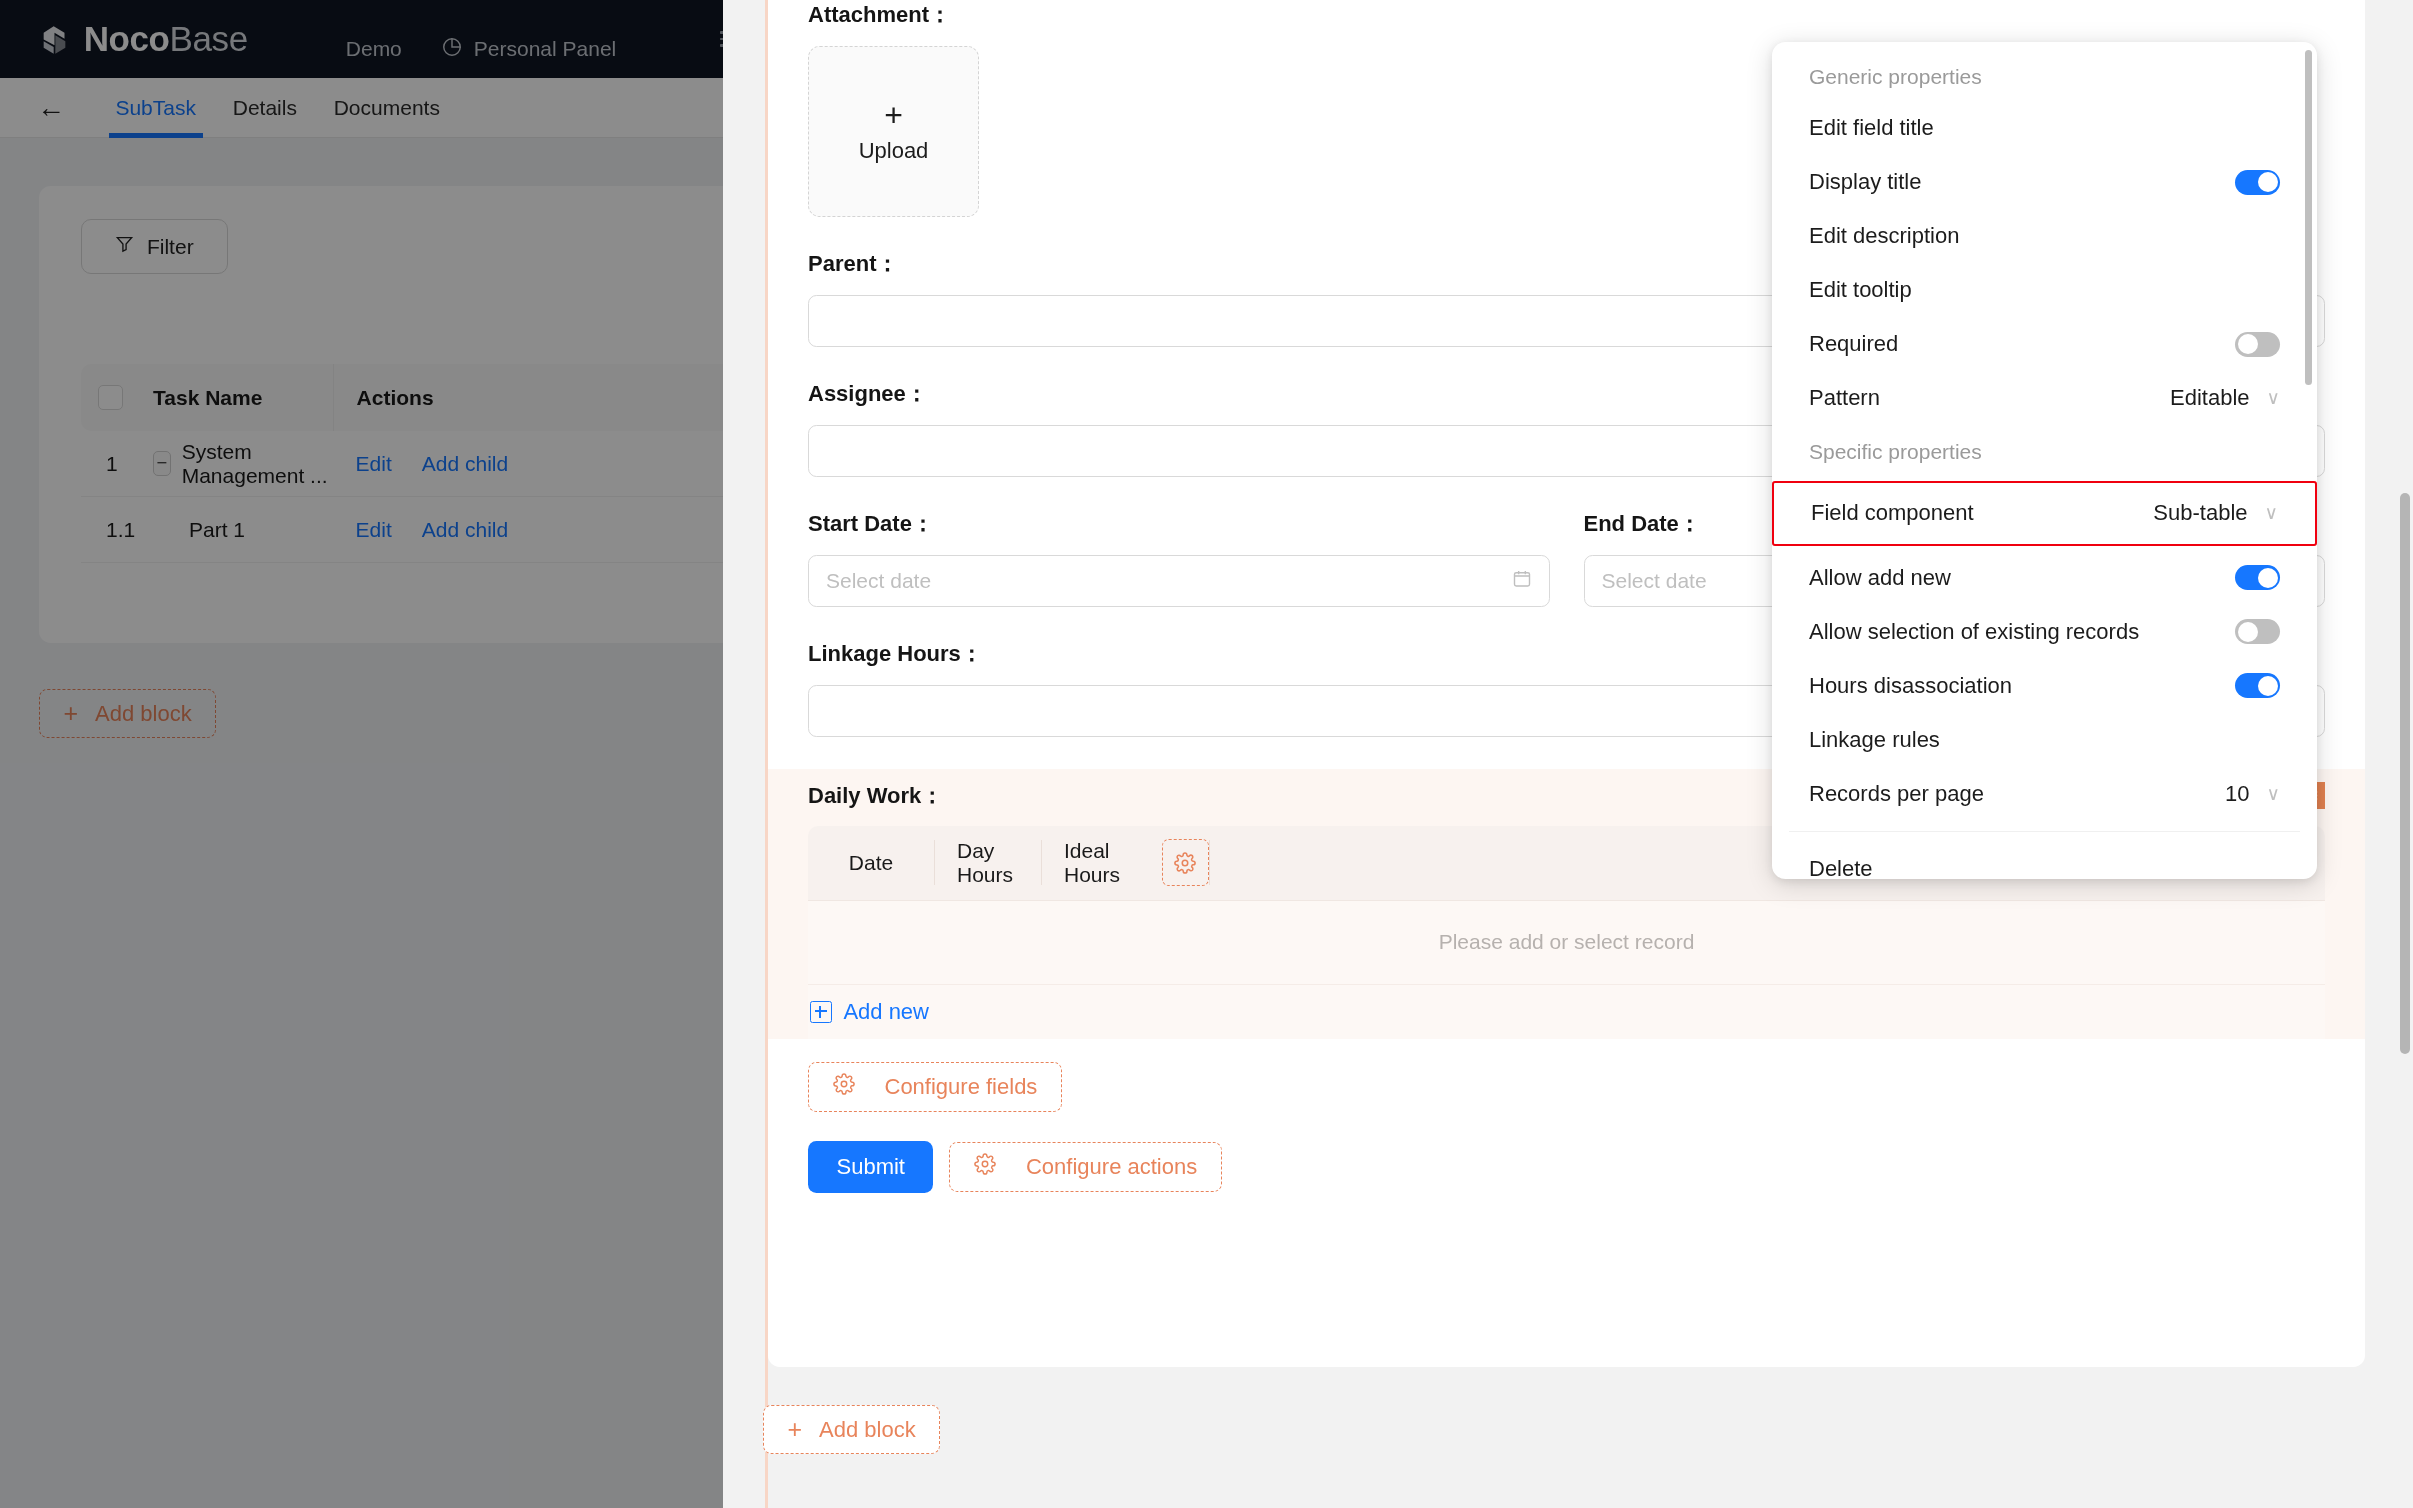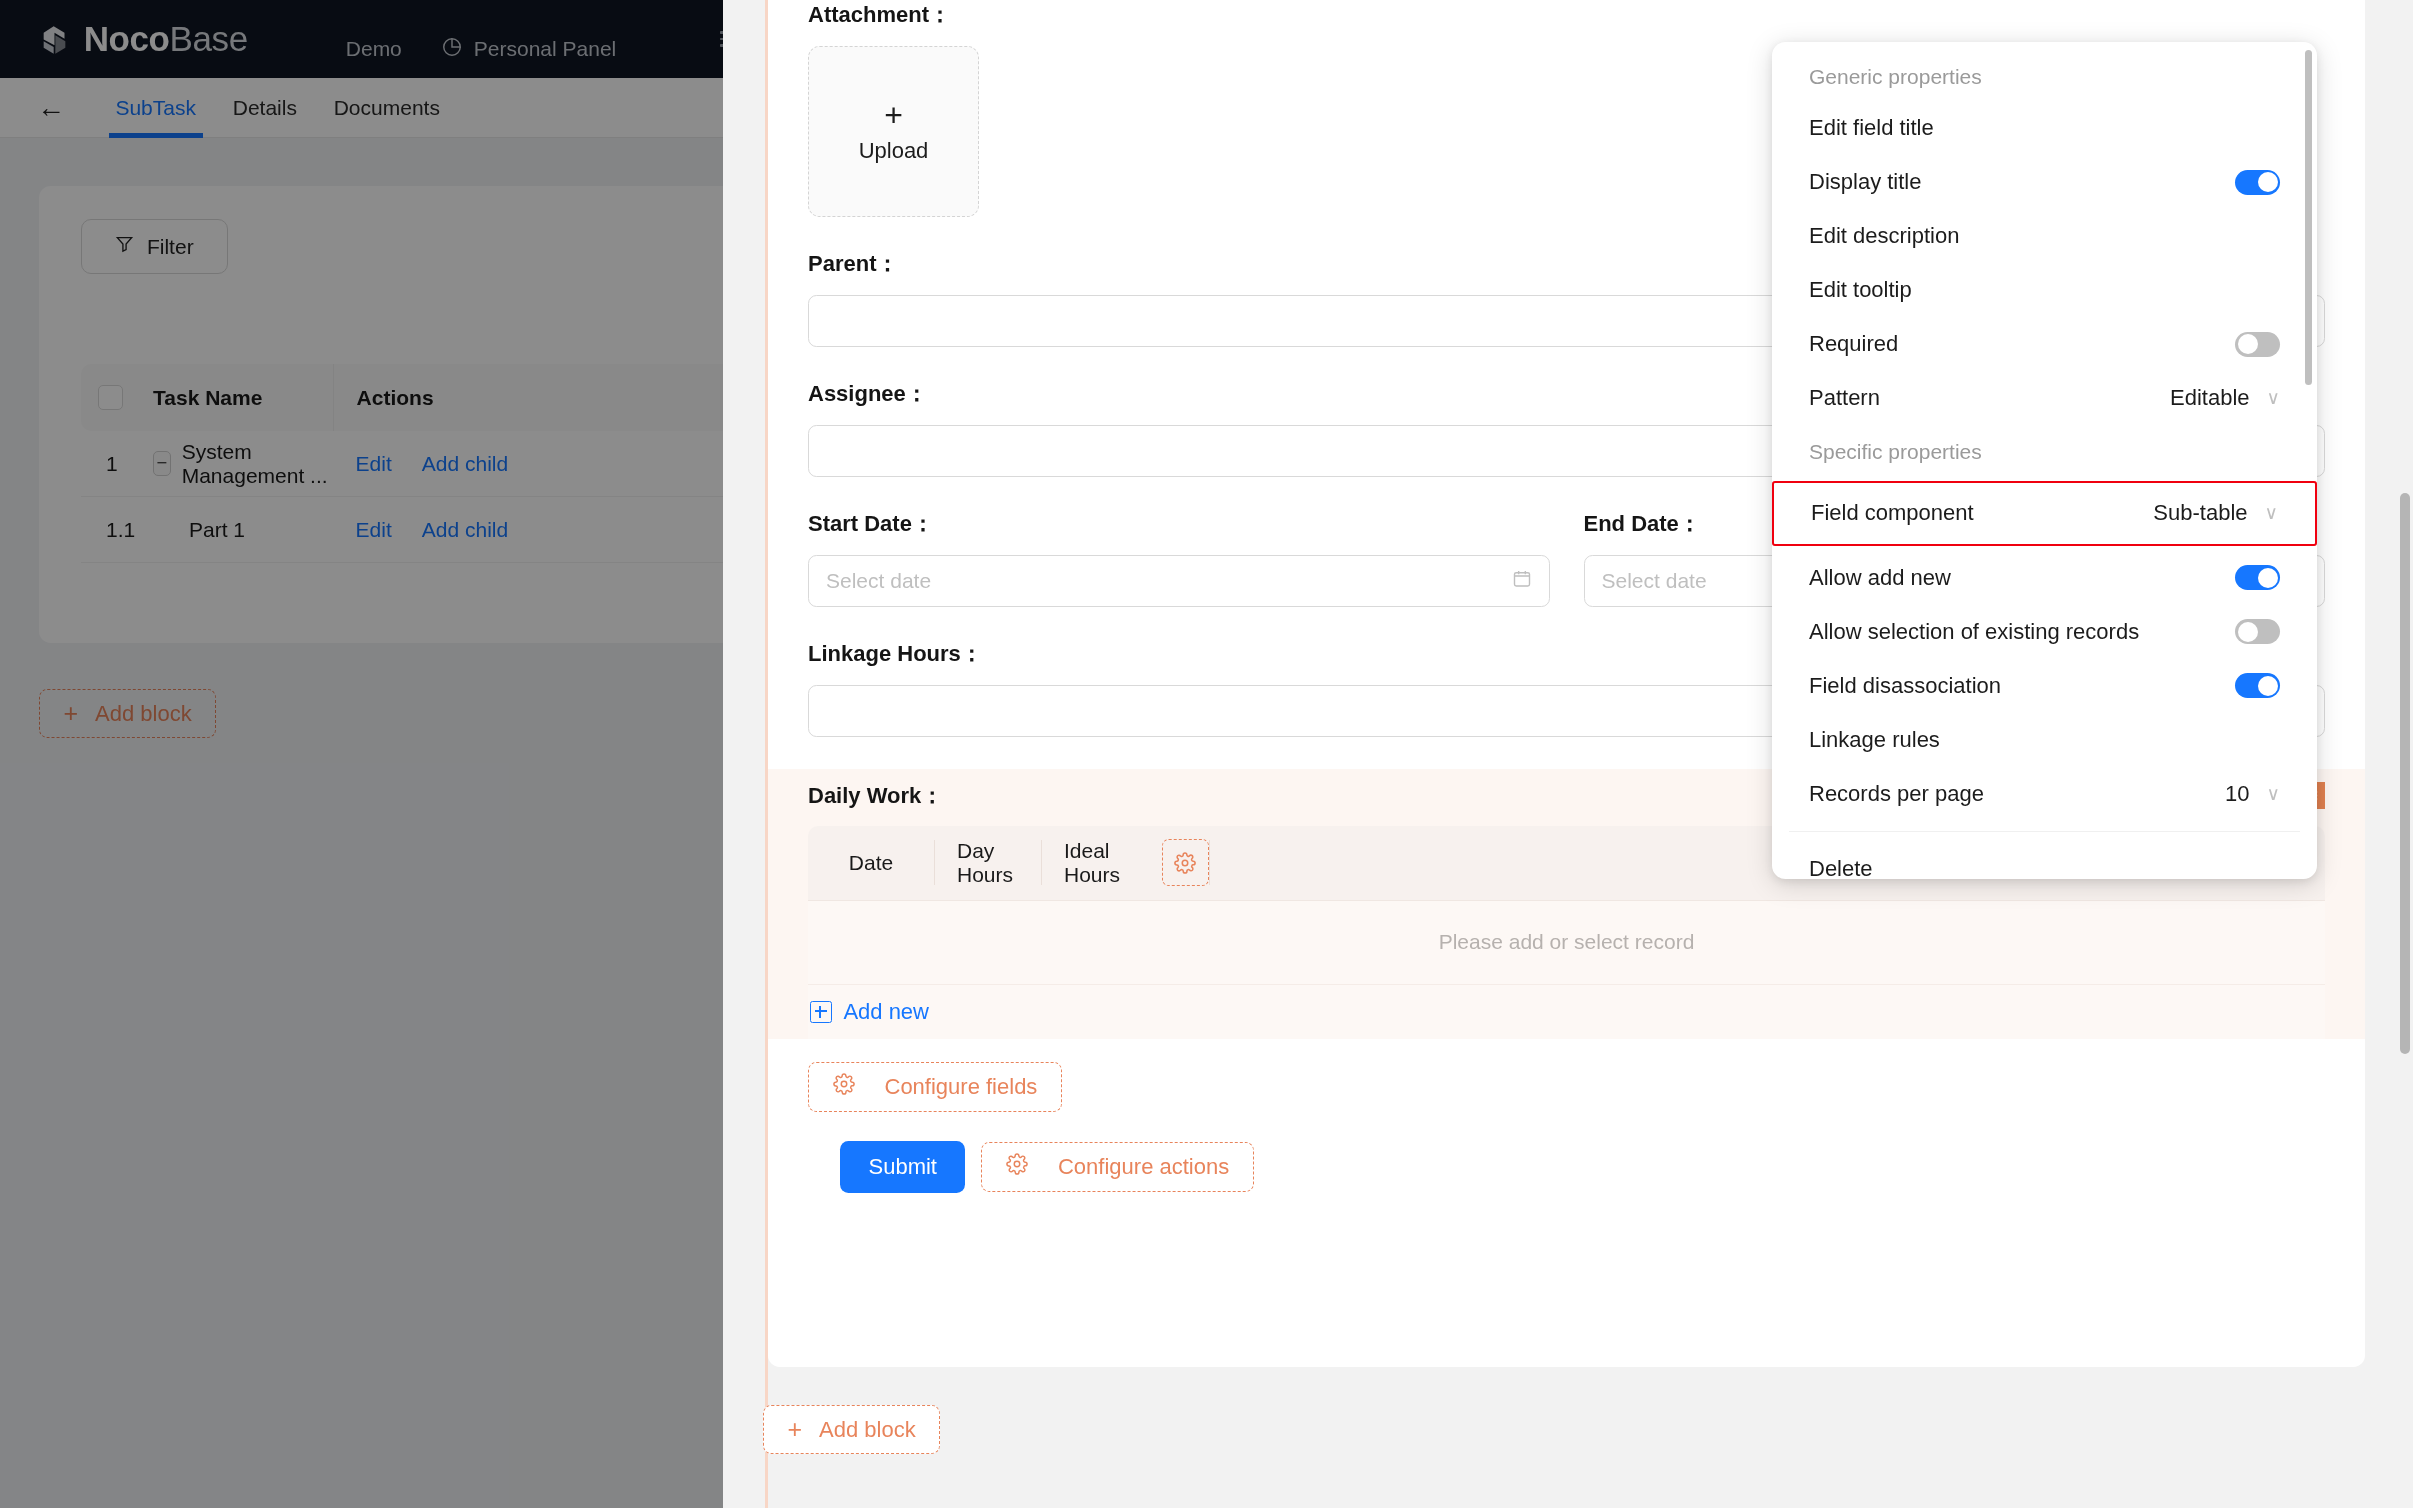--- a/index.html
+++ b/index.html
@@ -453,21 +453,21 @@
             <span>
               <svg width="22" height="22" viewBox="0 0 24 24" fill="none" stroke="#e8845b" stroke-width="1.6">
                 <circle cx="12" cy="12" r="3"></circle>
                 <path d="M19.4 15a1.6 1.6 0 0 0 .3 1.8l.1.1a2 2 0 1 1-2.8 2.8l-.1-.1a1.6 1.6 0 0 0-1.8-.3 1.6 1.6 0 0 0-1 1.5V21a2 2 0 1 1-4 0v-.1A1.6 1.6 0 0 0 9 19.4a1.6 1.6 0 0 0-1.8.3l-.1.1a2 2 0 1 1-2.8-2.8l.1-.1a1.6 1.6 0 0 0 .3-1.8 1.6 1.6 0 0 0-1.5-1H3a2 2 0 1 1 0-4h.1A1.6 1.6 0 0 0 4.6 9a1.6 1.6 0 0 0-.3-1.8l-.1-.1a2 2 0 1 1 2.8-2.8l.1.1a1.6 1.6 0 0 0 1.8.3H9a1.6 1.6 0 0 0 1-1.5V3a2 2 0 1 1 4 0v.1a1.6 1.6 0 0 0 1 1.5 1.6 1.6 0 0 0 1.8-.3l.1-.1a2 2 0 1 1 2.8 2.8l-.1.1a1.6 1.6 0 0 0-.3 1.8V9a1.6 1.6 0 0 0 1.5 1H21a2 2 0 1 1 0 4h-.1a1.6 1.6 0 0 0-1.5 1z"></path>
               </svg>
             </span>
             <span>Configure fields</span>
           </span>
         </div>
 
-        <div class="btn-row" style="margin-top:28.5px;margin-left:32px;">
+        <div class="btn-row" style="margin-top:28.5px;">
           <span class="submit-btn">
             <span>Submit</span>
           </span>
           <span class="dashed-btn">
             <span>
               <svg width="22" height="22" viewBox="0 0 24 24" fill="none" stroke="#e8845b" stroke-width="1.6">
                 <circle cx="12" cy="12" r="3"></circle>
                 <path d="M19.4 15a1.6 1.6 0 0 0 .3 1.8l.1.1a2 2 0 1 1-2.8 2.8l-.1-.1a1.6 1.6 0 0 0-1.8-.3 1.6 1.6 0 0 0-1 1.5V21a2 2 0 1 1-4 0v-.1A1.6 1.6 0 0 0 9 19.4a1.6 1.6 0 0 0-1.8.3l-.1.1a2 2 0 1 1-2.8-2.8l.1-.1a1.6 1.6 0 0 0 .3-1.8 1.6 1.6 0 0 0-1.5-1H3a2 2 0 1 1 0-4h.1A1.6 1.6 0 0 0 4.6 9a1.6 1.6 0 0 0-.3-1.8l-.1-.1a2 2 0 1 1 2.8-2.8l.1.1a1.6 1.6 0 0 0 1.8.3H9a1.6 1.6 0 0 0 1-1.5V3a2 2 0 1 1 4 0v.1a1.6 1.6 0 0 0 1 1.5 1.6 1.6 0 0 0 1.8-.3l.1-.1a2 2 0 1 1 2.8 2.8l-.1.1a1.6 1.6 0 0 0-.3 1.8V9a1.6 1.6 0 0 0 1.5 1H21a2 2 0 1 1 0 4h-.1a1.6 1.6 0 0 0-1.5 1z"></path>
               </svg>
             </span>
@@ -543,21 +543,21 @@
       </div>
 
       <div class="pop-item">
         <span>Allow selection of existing records</span>
         <span class="switch off">
             <span class="knob"></span>
           </span>
       </div>
 
       <div class="pop-item">
-        <span>Field disassociation</span>
+        <span>Hours disassociation</span>
         <span class="switch on">
             <span class="knob"></span>
           </span>
       </div>
 
       <div class="pop-item">
         <span>Linkage rules</span>
       </div>
 
       <div class="pop-item">

